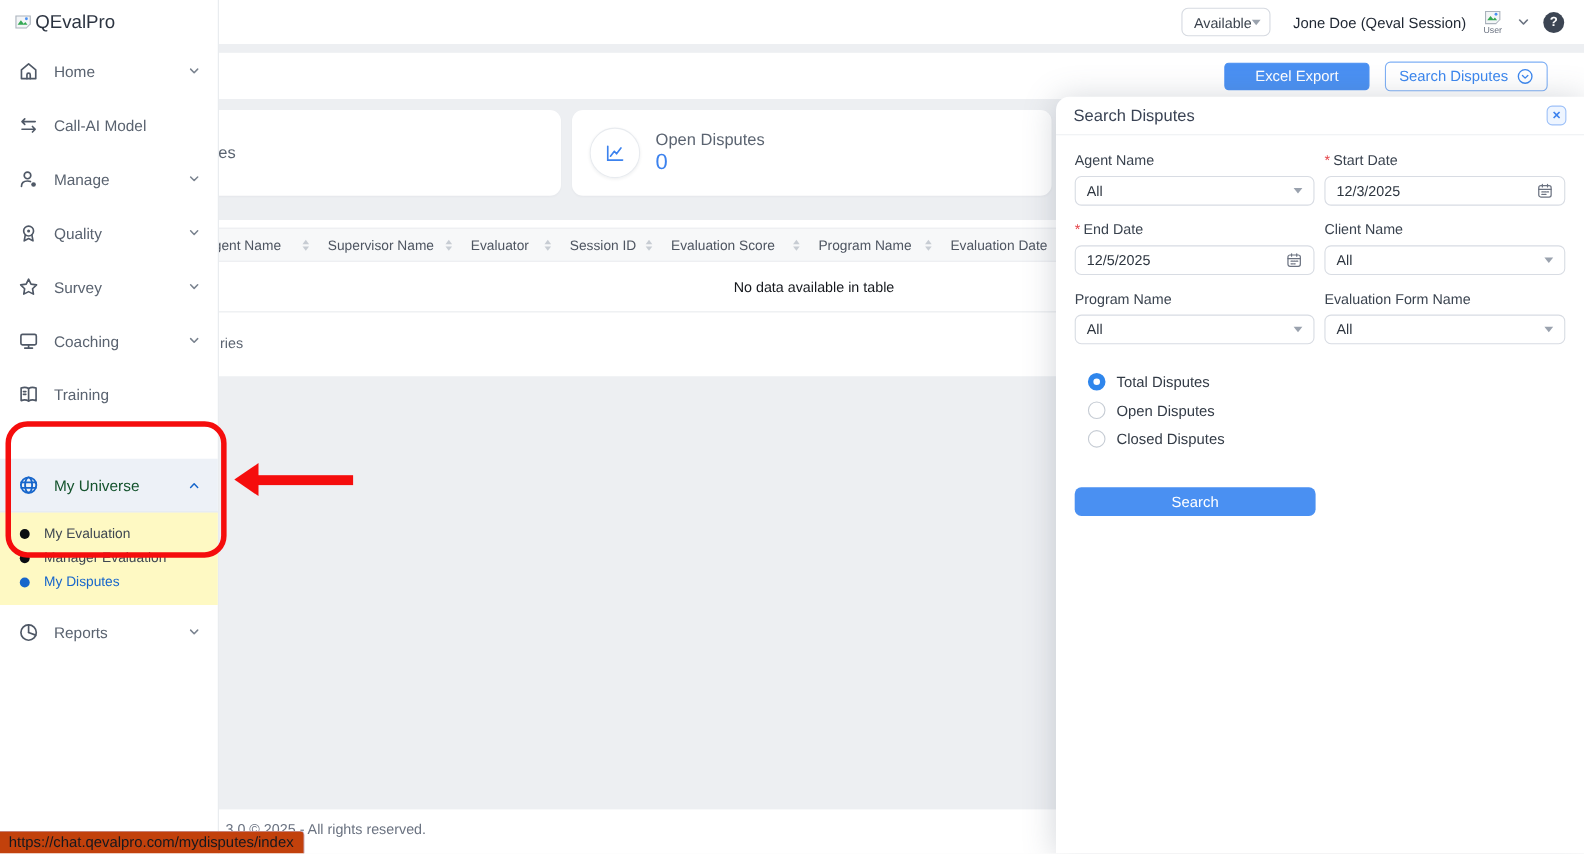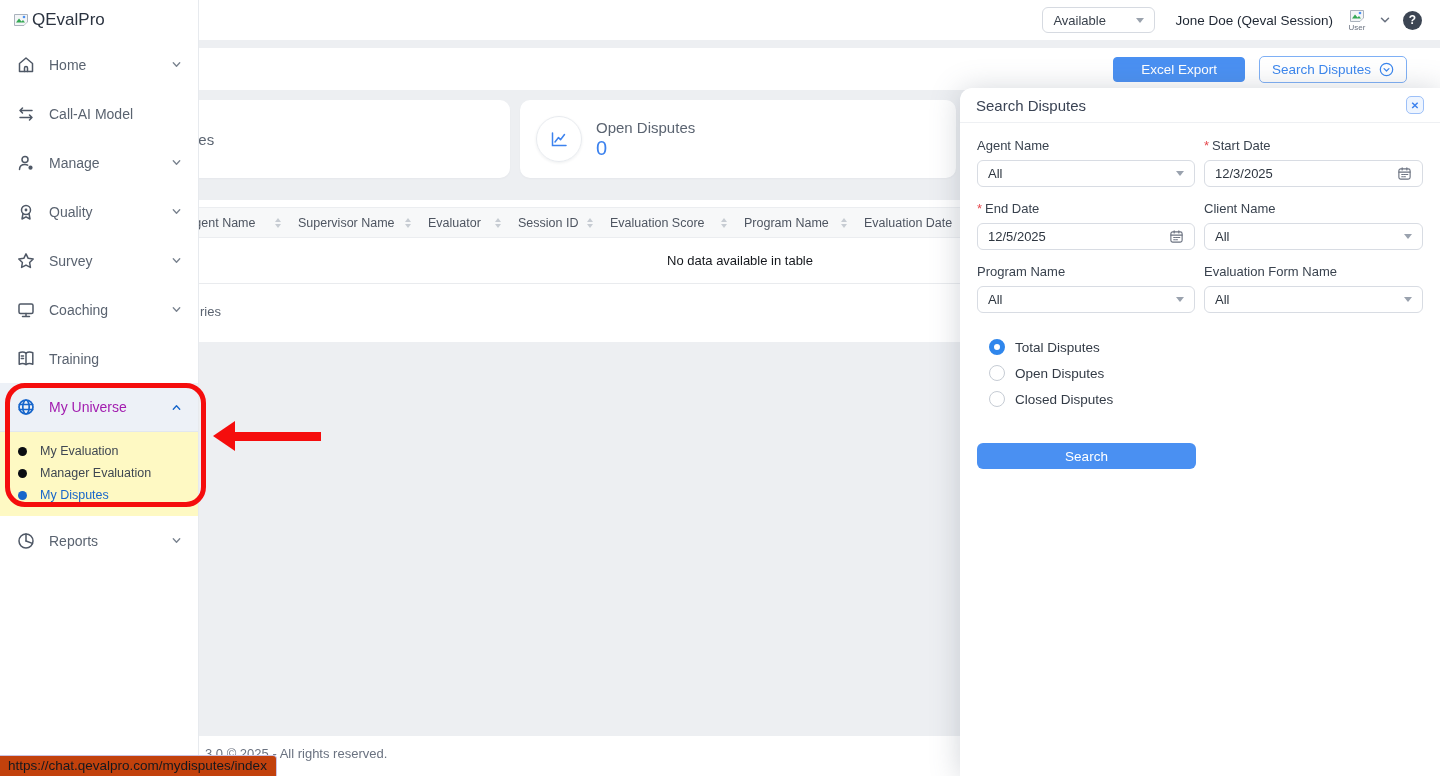--- a/index.html
+++ b/index.html
@@ -3,21 +3,21 @@
 <meta charset="utf-8">
 <style>
   * { margin:0; padding:0; box-sizing:border-box; }
   html,body { width:1440px; height:776px; }
   body { font-family:"Liberation Sans", sans-serif; background:#fff; }
   .page { position:relative; width:1440px; height:776px; overflow:hidden; background:#fff; }
 
   
   .topbar { position:absolute; left:199px; top:0; width:1241px; height:40px; background:#fff;
             display:flex; align-items:center; justify-content:flex-end; padding-right:18px; z-index:5; }
-  .status-select { width:113px; height:26px; border:1px solid #d6dae1; border-radius:6px;
+  .status-select { width:81px; height:26px; border:1px solid #d6dae1; border-radius:6px;
                    display:flex; align-items:center; justify-content:space-between; padding:0 10px;
                    font-size:13px; color:#3a424d; margin-right:20px; cursor:pointer; }
   .caret-down { width:0; height:0; border-left:4px solid transparent; border-right:4px solid transparent;
                 border-top:5px solid #9aa2ad; }
   .user-name { font-size:13.5px; color:#1f2733; margin-right:10px; }
   .avatar { display:flex; flex-direction:column; align-items:center; width:28px; margin-right:8px;
             font-size:8px; color:#6a7280; line-height:9px; cursor:pointer; }
   .topbar-chevron { margin-right:12px; cursor:pointer; display:flex; }
   .help-btn { width:19px; height:19px; border-radius:50%; background:#3c4553; color:#fff;
               font-size:12px; font-weight:bold; display:flex; align-items:center; justify-content:center; cursor:pointer; }
@@ -60,21 +60,21 @@
 
   
   .sidebar { position:absolute; left:0; top:0; width:199px; height:776px; background:#fff;
              border-right:1px solid #e7eaee; z-index:10; }
   .logo { height:40px; display:flex; align-items:center; padding:16px 13px; gap:3px;
           font-size:17px; color:#2b3340; font-weight:500; }
   .nav-item { height:49px; display:flex; align-items:center; padding:0 16px; color:#5a6370;
               font-size:14px; cursor:pointer; }
   .nav-item .nav-icon { width:20px; height:20px; margin-right:13px; display:flex; color:#4f5866; }
   .nav-item .chev { margin-left:auto; display:flex; }
-  .nav-item.active { background:#edf1f7; color:#a21caf; border-bottom:1px solid #e2e7ef; }
+  .nav-item.active { background:#edf1f7; color:#14532d; border-bottom:1px solid #e2e7ef;margin-top:34px; }
   .nav-item.active .nav-icon { color:#1766cb; }
   .submenu { padding:8px 0 10px 0; background:#fef9c3; }
   .submenu-item { height:22px; display:flex; align-items:center; padding:0 16px 0 18px;
                   font-size:12.5px; color:#3f4752; cursor:pointer; }
   .submenu-dot { width:9px; height:9px; border-radius:50%; background:#0a0d12; margin-right:13px; flex:none; }
   .submenu-item.active { color:#1766cb; }
   .submenu-item.active .submenu-dot { background:#1766cb; }
 
   
   .panel { position:absolute; left:960px; top:88px; width:480px; height:688px; background:#fff;

